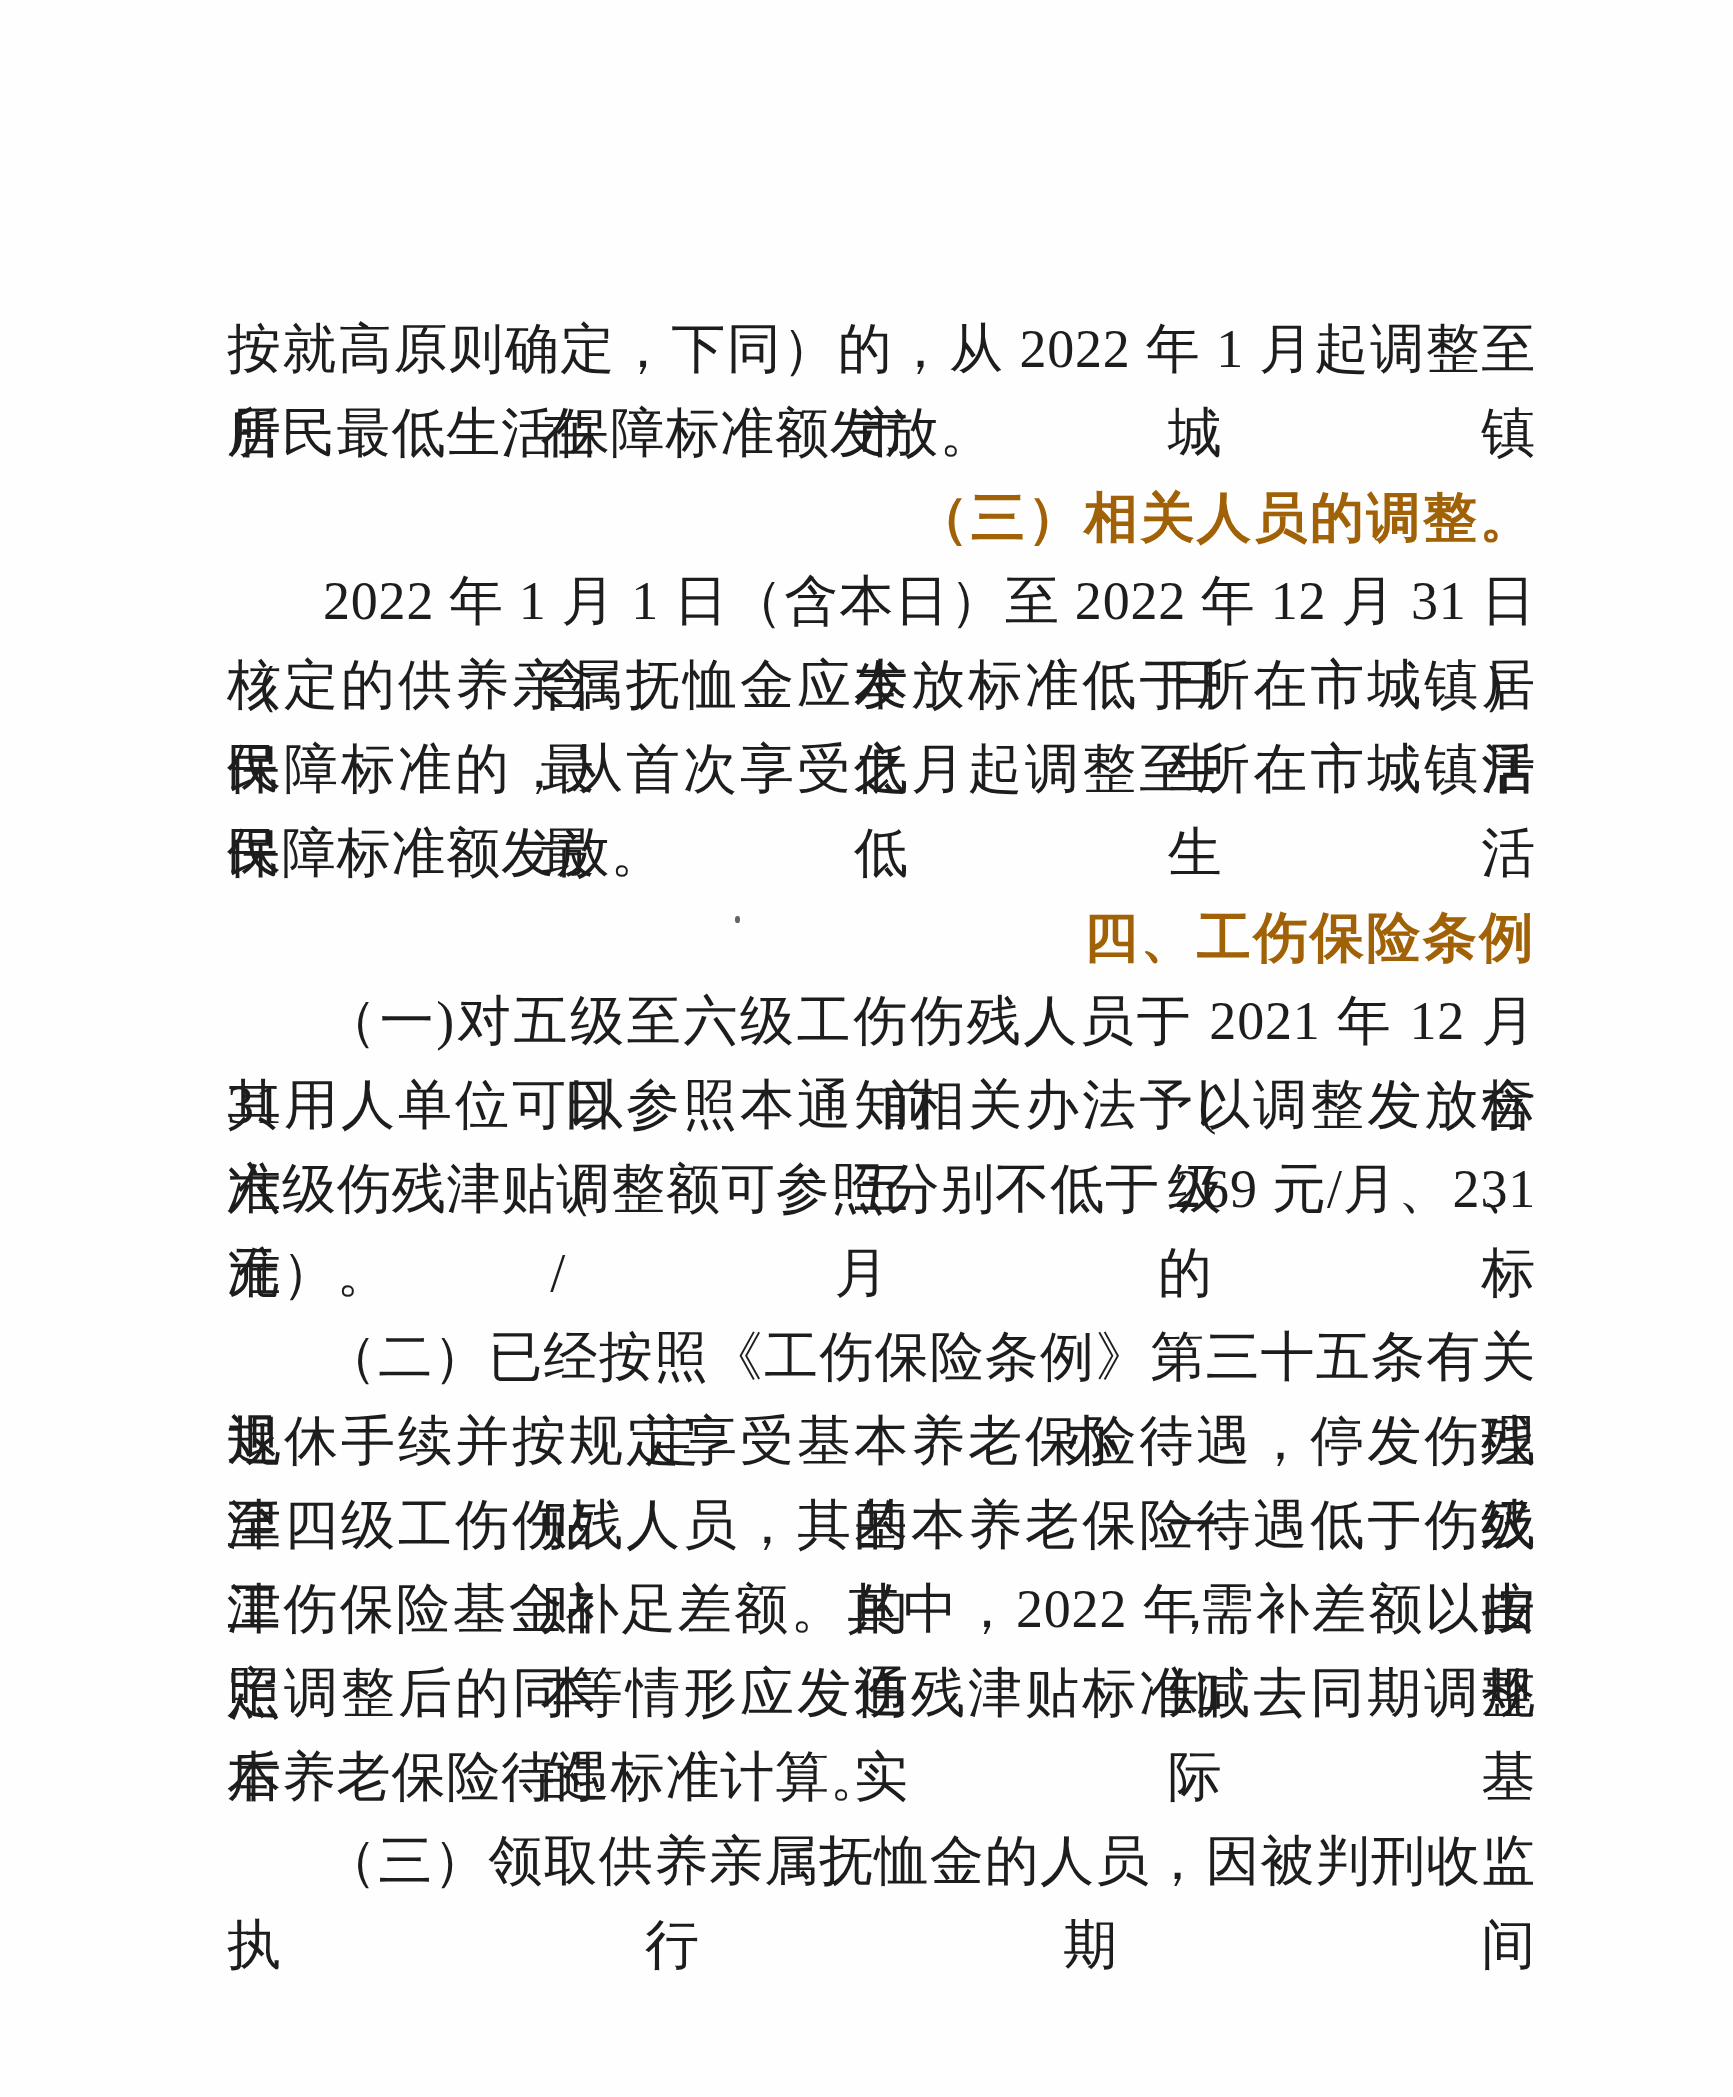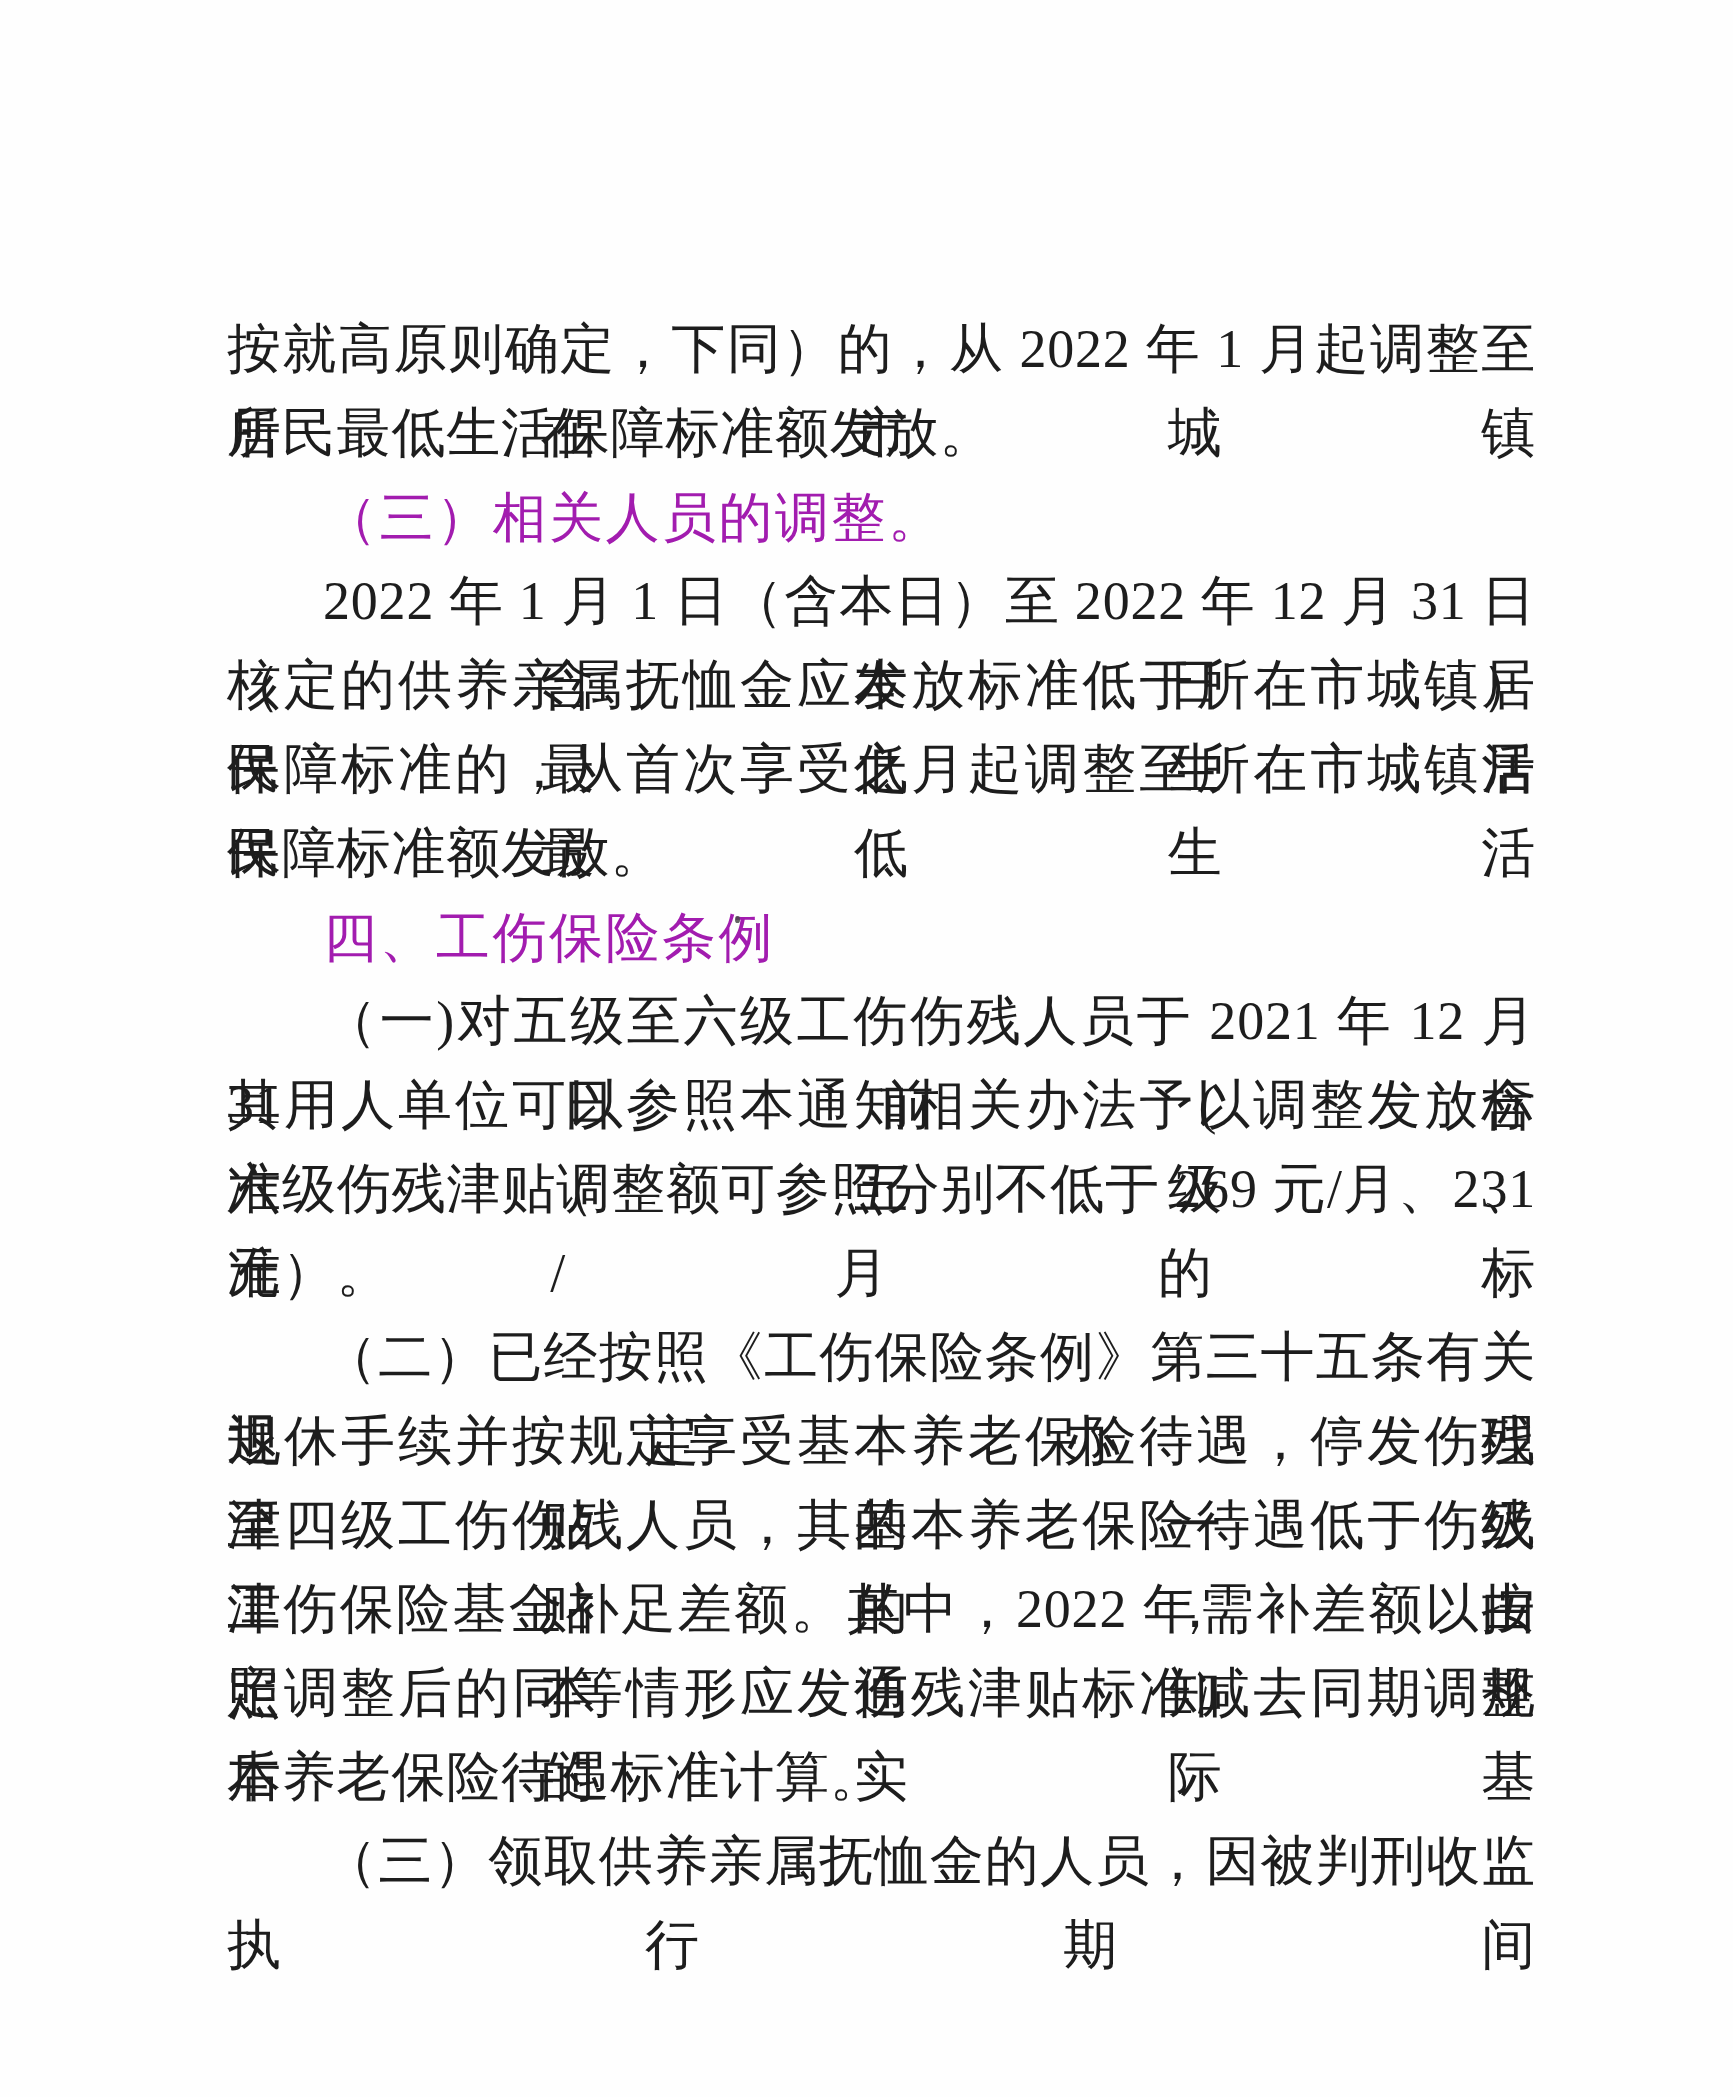--- a/index.html
+++ b/index.html
@@ -32,24 +32,25 @@
     text-align: left;
   }
   .line.fill {
     text-align: justify;
     text-align-last: justify;
   }
   .line.indent {
     text-indent: 96px;
   }
   .line.heading {
-    font-weight: 400;
+    font-weight: 700;
     font-family: "Liberation Sans", "DejaVu Sans", sans-serif;
     letter-spacing: 2.5px;
-    color: #a21caf;
+    color: #a16207;
+    text-align: right;
   }
   .scan-speck {
     position: absolute;
     left: 735px;
     top: 916px;
     width: 4.6px;
     height: 6.7px;
     background: #4a4a4a;
     border-radius: 50% 40% 50% 50%;
     opacity: 0.85;

